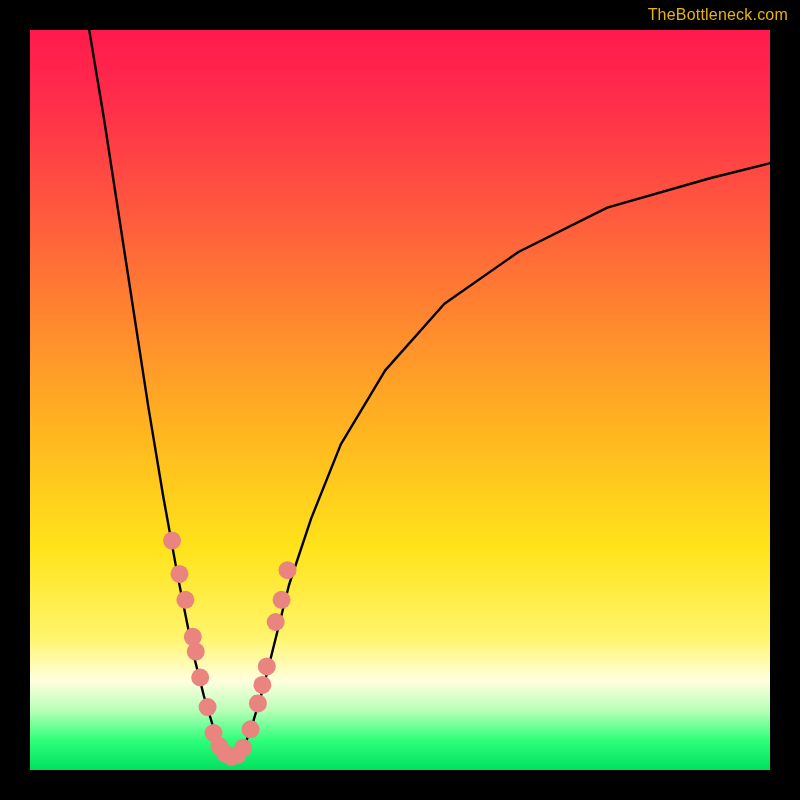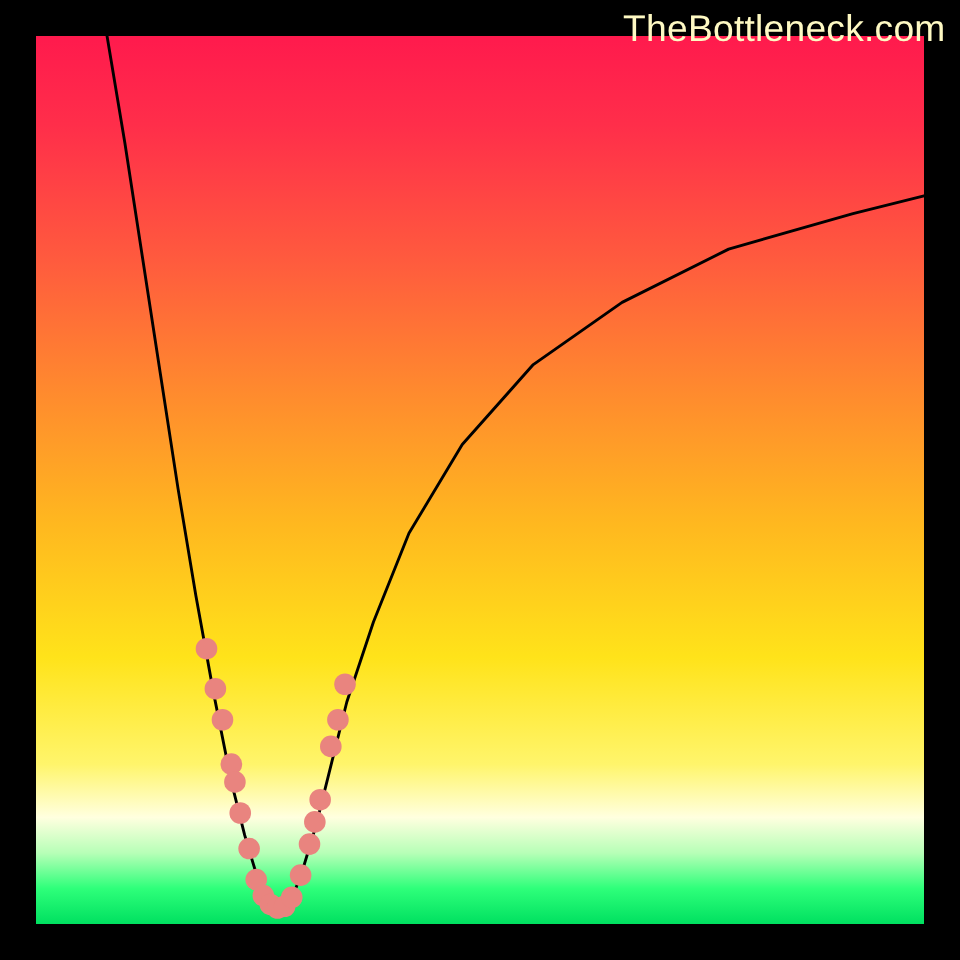--- a/index.html
+++ b/index.html
@@ -38,22 +38,22 @@
       #ffffdf 88%,
       #b7ffb7 92%,
       #2eff7a 96%,
       #00e060 100%
     );
   }
   .watermark {
     position: absolute;
     top: 6px;
     right: 12px;
-    color: #fef9c3;
-    font-size: 31px;
+    color: #eab308;
+    font-size: 16px;
     font-weight: 500;
     letter-spacing: 0.2px;
     user-select: none;
   }
   svg.curves {
     position: absolute;
     left: 0;
     top: 0;
     width: 740px;
     height: 740px;

